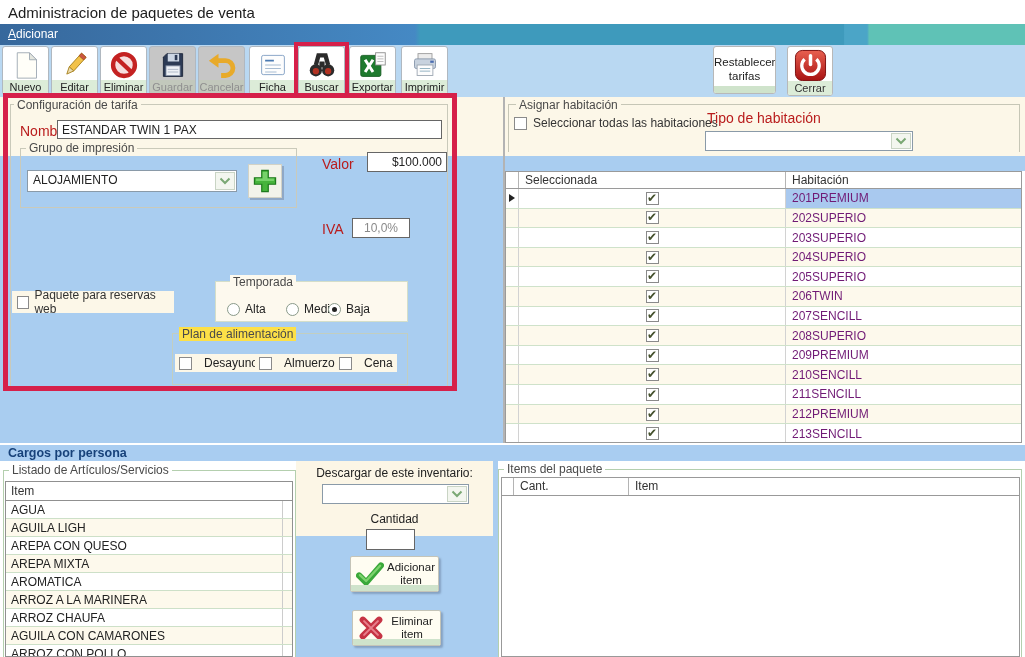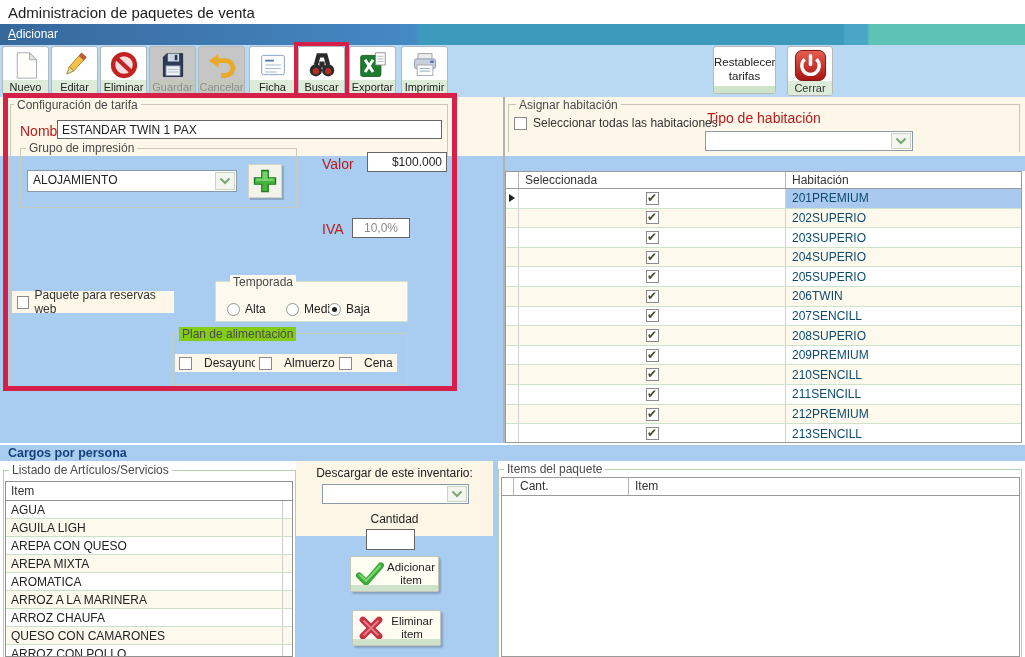--- a/index.html
+++ b/index.html
@@ -64,40 +64,40 @@
 
   .cb { display:inline-block; width:13px; height:13px; background:#fff; border:1px solid #8a8a8a; font-size:12px; line-height:11px; color:#44502c; text-align:center; }
   .radio { display:inline-block; width:13px; height:13px; border:1px solid #8a9a8a; border-radius:50%; background:#fff; position:relative; }
   .radio.on::after { content:""; position:absolute; left:3px; top:3px; width:5px; height:5px; border-radius:50%; background:#222; }
 
   #web-strip { left:12px; top:291px; width:162px; height:22px; background:#fcf7e8; display:flex; align-items:center; gap:5px; padding-left:5px; }
   #temporada-box { left:215px; top:281px; width:193px; height:41px; background:#fdf9ee; border:1px solid #d4dec9; }
   #temporada-label { left:230px; top:275px; background:#fdf9ee; }
   .t-opt { position:absolute; top:302px; display:flex; align-items:center; gap:5px; font-size:12px; color:#222; }
   #plan-box { left:172px; top:333px; width:236px; height:52px; border:1px solid #c2cec0; }
-  #plan-label { left:179px; top:327px; background:#84cc16; }
+  #plan-label { left:179px; top:327px; background:#fde047; }
   .p-opt { position:absolute; top:354px; height:18px; background:#fcf7e8; display:flex; align-items:center; gap:12px; padding:0 4px; font-size:12px; color:#222; }
 
   
   #asignar-border { left:508px; top:104px; width:512px; height:48px; border:1px solid #c6c6b6; border-bottom:none; }
   #asignar-label { left:516px; top:98px; }
   #selall { left:514px; top:116px; display:flex; align-items:center; gap:6px; }
   #tipo-label { left:707px; top:110px; }
   #tipo-dd { left:705px; top:131px; width:208px; height:20px; }
 
   #hab-table { left:505px; top:171px; width:517px; height:272px; background:#fff; border:1px solid #9a9a9a; overflow:hidden; }
   #hab-header { display:flex; height:17px; background:#fff; border-bottom:1px solid #9a9a9a; }
   .hh { font-size:12px; color:#333; padding:1px 0 0 6px; border-right:1px solid #b4b4b4; }
   .hh.s { width:13px; padding:0; } .hh.c1 { width:267px; } .hh.c2 { flex:1; border-right:none; }
   .hrow { display:flex; height:19.62px; background:#fff; border-bottom:1px solid #cfe2ca; }
   .hrow.alt { background:#fdf9ec; }
   .hc { border-right:1px solid #d2d2d2; display:flex; align-items:center; }
   .hc.sel { width:13px; justify-content:center; }
   .hc.chk { width:267px; justify-content:center; }
-  .hc.nm  { flex:1; border-right:none; padding-left:6px; font-size:12px; color:#0c4a6e; }
+  .hc.nm  { flex:1; border-right:none; padding-left:6px; font-size:12px; color:#701a75; }
   .hc.nm.cur { background:#a9c9ef; }
   .tri { width:0; height:0; border-left:6px solid #222; border-top:4px solid transparent; border-bottom:4px solid transparent; }
 
   
   #cargos-bar { left:0; top:444px; width:1025px; height:22px; background:#a9cdf1; border-top:1px solid #fff; }
   #cargos-title { left:8px; top:1px; font-weight:bold; font-size:12.5px; color:#17427a; position:absolute; }
   #bl-white { left:0; top:461px; width:296px; height:196px; background:#fff; }
   #listado-border { left:3px; top:470px; width:293px; height:187px; border:1px solid #b4cfae; border-bottom:none; }
   #listado-label { left:9px; top:463px; background:#fff; }
   #listado-table { left:5px; top:481px; width:288px; height:176px; border:1px solid #909090; background:#fff; overflow:hidden; }
@@ -504,21 +504,21 @@
         </div>
         <div class="lrow alt">
           <div class="lc item">ARROZ A LA MARINERA</div>
           <div class="lc gut"></div>
         </div>
         <div class="lrow">
           <div class="lc item">ARROZ CHAUFA</div>
           <div class="lc gut"></div>
         </div>
         <div class="lrow alt">
-          <div class="lc item">QUESO CON CAMARONES</div>
+          <div class="lc item">AGUILA CON CAMARONES</div>
           <div class="lc gut"></div>
         </div>
         <div class="lrow">
           <div class="lc item">ARROZ CON POLLO</div>
           <div class="lc gut"></div>
         </div>
       </div>
   </div>
 
   <div class="abs" id="mid-cream"></div>

